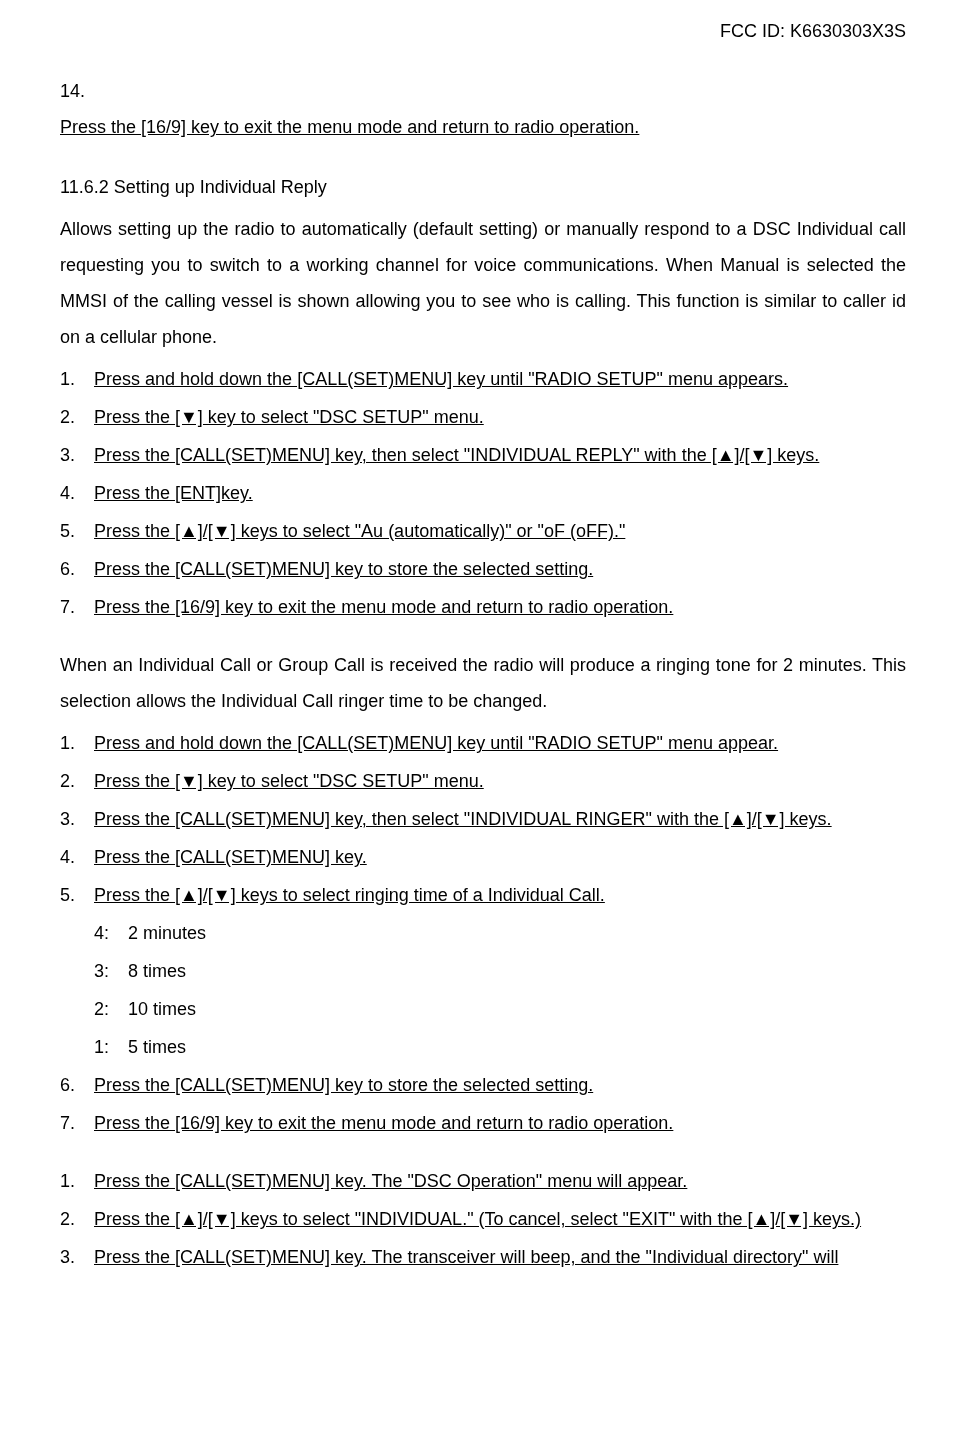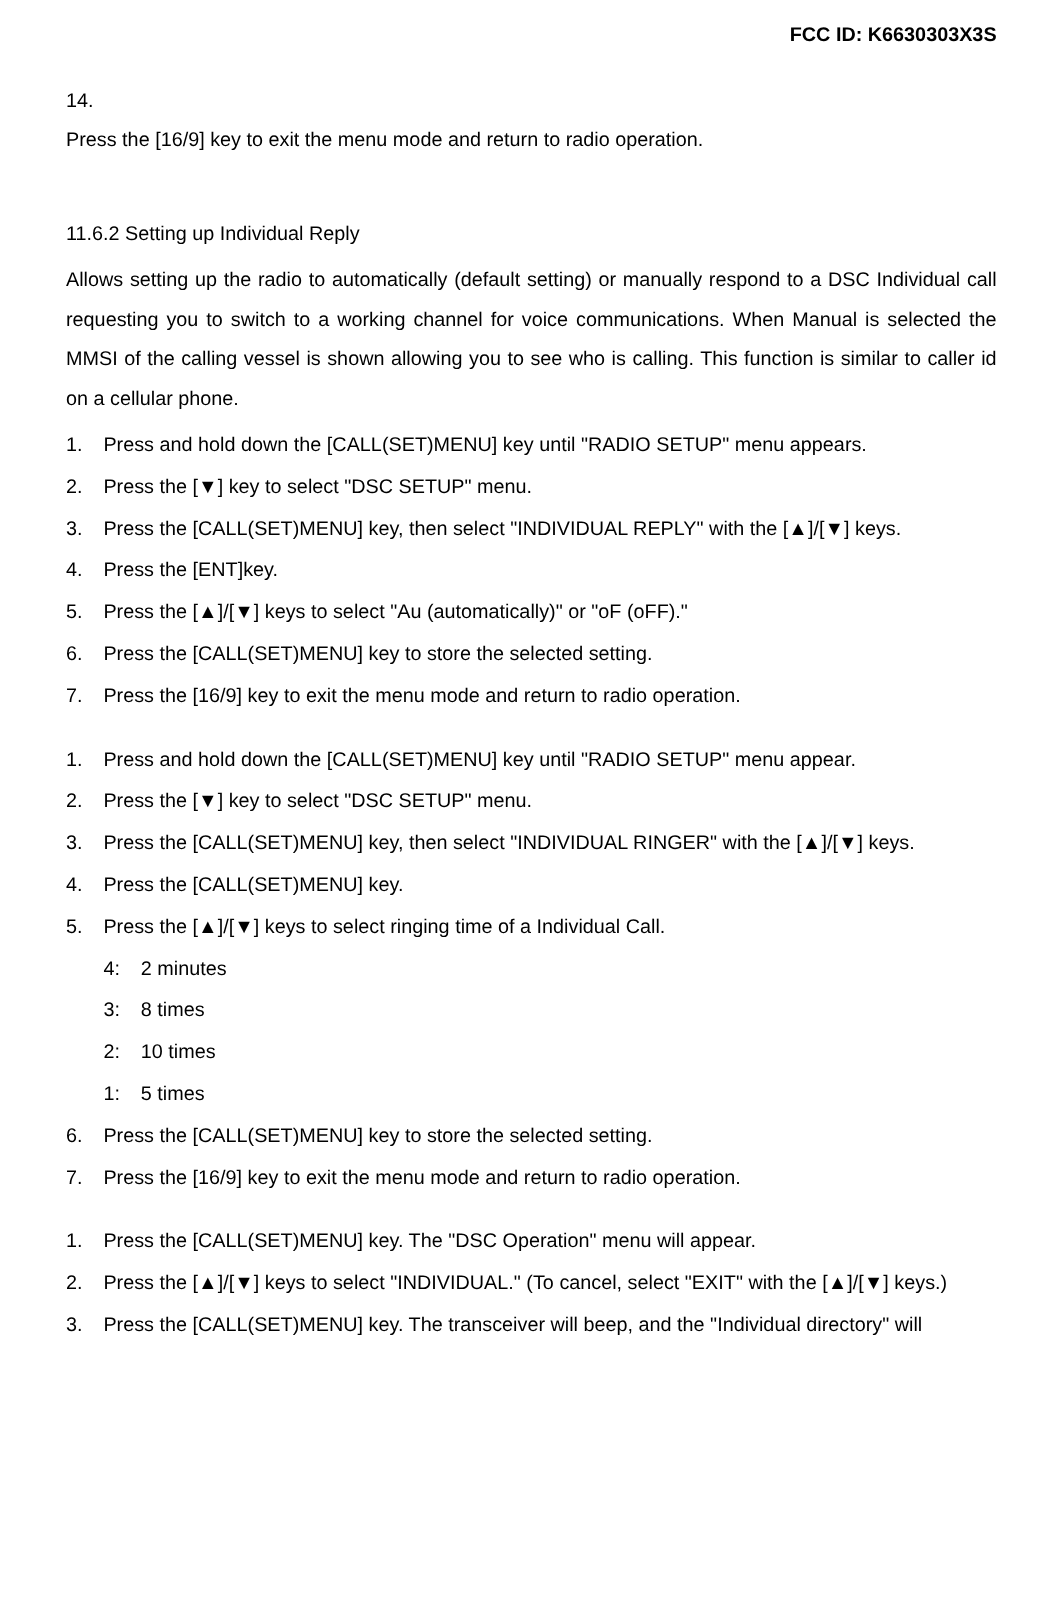--- a/index.html
+++ b/index.html
@@ -10,48 +10,49 @@
     color: #000;
     width: 966px;
     font-size: 18px;
     line-height: 2.0;
   }
   .page {
     padding: 20px 60px 40px 60px;
   }
   .header {
     text-align: right;
-    font-weight: bold;
+    font-weight: normal;
     line-height: 1.3;
     margin-bottom: 30px;
   }
   .step-14 {
     margin-left: 0;
     margin-bottom: 30px;
     flex-direction: column;
   }
   .section-heading {
-    margin-top: 27px;
+    margin-top: 2px;
     margin-bottom: 6px;
   }
   .paragraph {
     text-align: justify;
     margin-bottom: 6px;
   }
   .list-item {
     display: flex;
     margin-bottom: 2px;
   }
   .list-num {
     width: 34px;
     flex-shrink: 0;
   }
   .list-text {
     flex: 1;
     text-align: justify;
+    text-decoration: underline;
   }
   .sublist {
     margin-left: 34px;
   }
   .sublist-item {
     display: flex;
     margin-bottom: 2px;
   }
   .sublist-num {
     width: 34px;
@@ -104,20 +105,21 @@
     <div class="list-num">6.</div>
     <div class="list-text">Press the [CALL(SET)MENU] key to store the selected setting.</div>
   </div>
   <div class="list-item">
     <div class="list-num">7.</div>
     <div class="list-text">Press the [16/9] key to exit the menu mode and return to radio operation.</div>
   </div>
 
   <div class="spacer"></div>
 
+  <div class="paragraph">When an Individual Call or Group Call is received the radio will produce a ringing tone for 2 minutes. This selection allows the Individual Call ringer time to be changed.</div>
 
   <div class="list-item">
     <div class="list-num">1.</div>
     <div class="list-text">Press and hold down the [CALL(SET)MENU] key until "RADIO SETUP" menu appear.</div>
   </div>
   <div class="list-item">
     <div class="list-num">2.</div>
     <div class="list-text">Press the [▼] key to select "DSC SETUP" menu.</div>
   </div>
   <div class="list-item">

